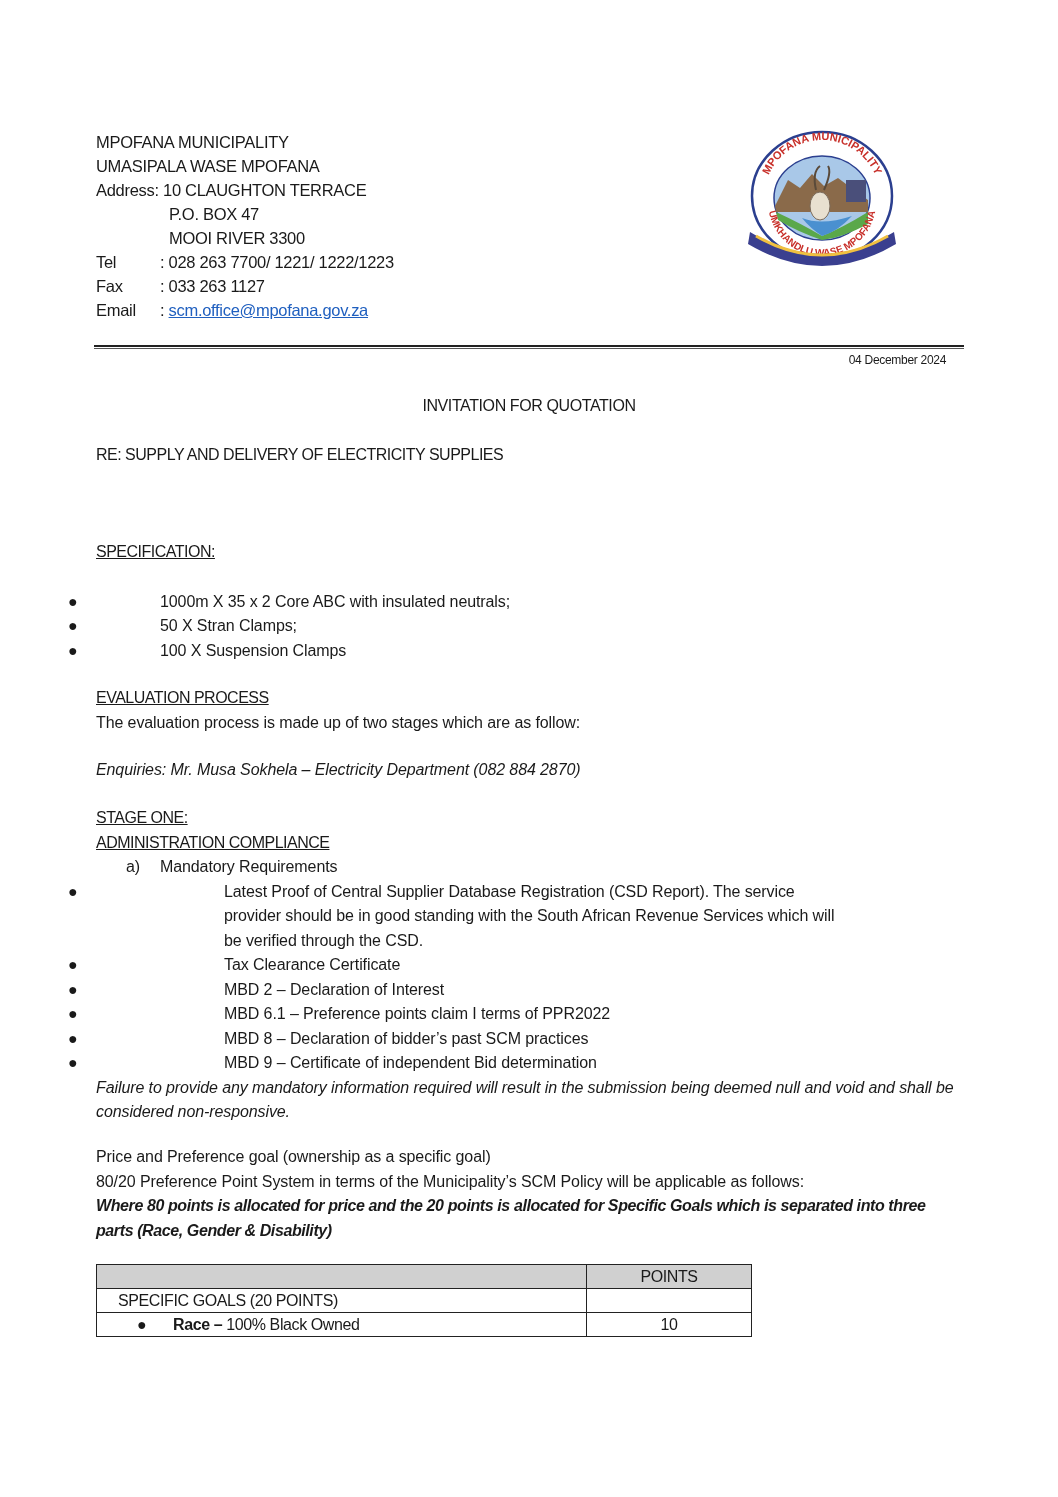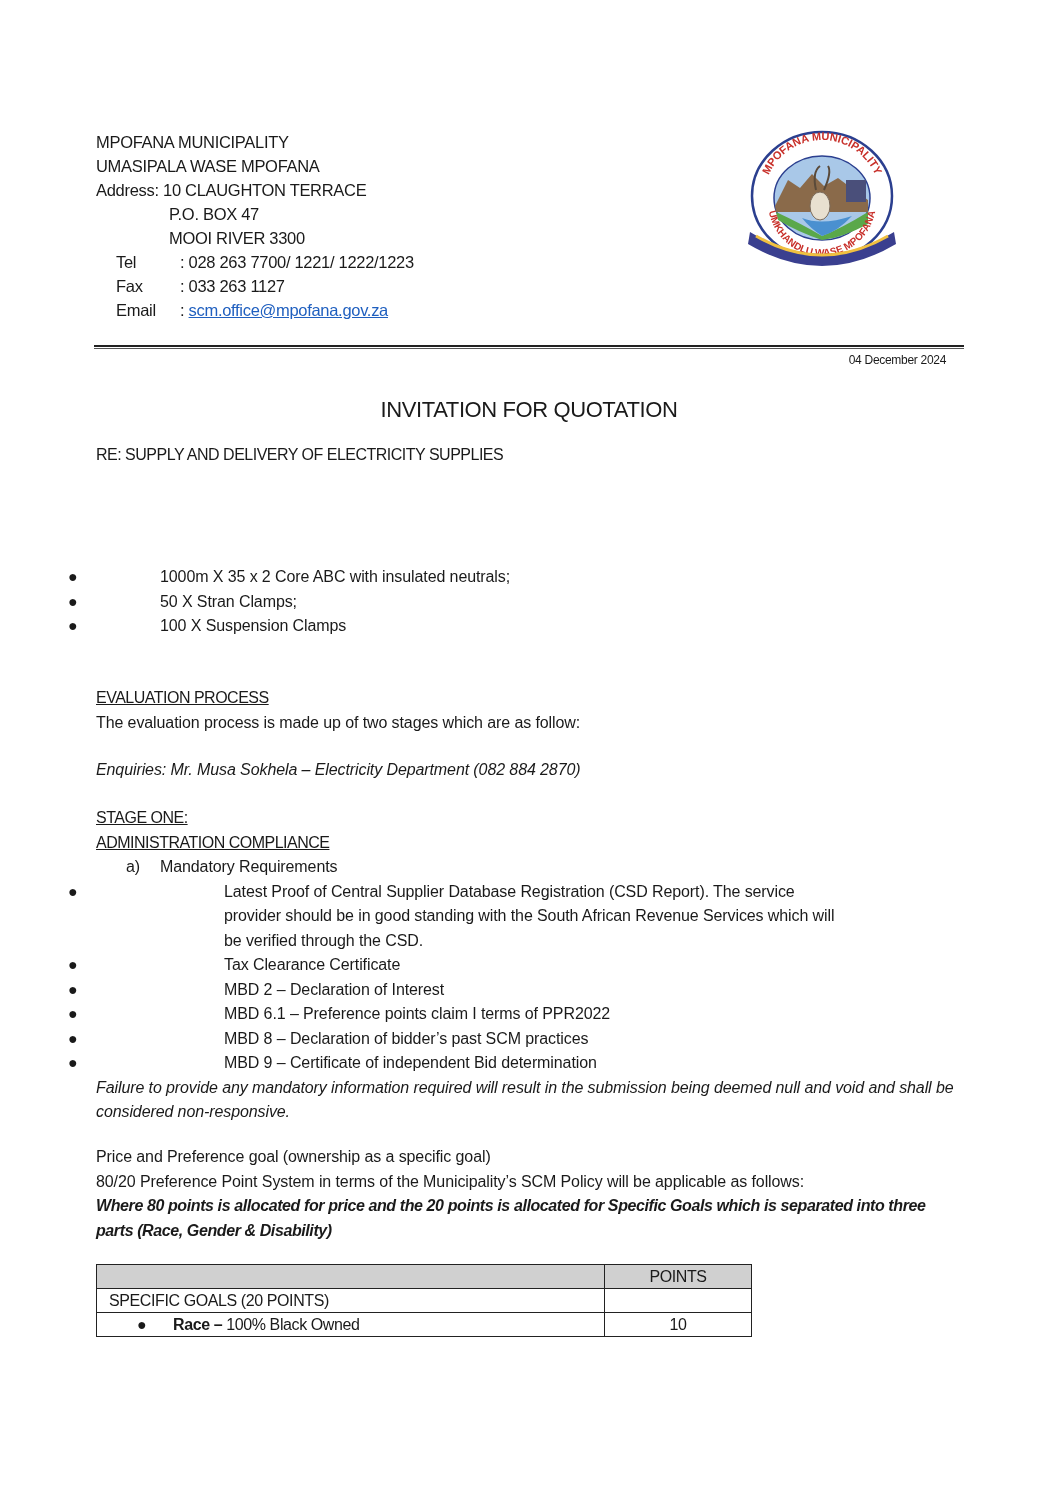--- a/index.html
+++ b/index.html
@@ -1,41 +1,41 @@
 <!DOCTYPE html>
 <html><head>
 <meta charset="utf-8">
 <style>
   html, body { margin: 0; padding: 0; background: #ffffff; }
   body { width: 1058px; height: 1497px; position: relative; overflow: hidden;
          font-family: "Liberation Sans", sans-serif; color: #1a1a1a; }
   .abs { position: absolute; }
   .hdr { left: 96px; top: 130px; font-size: 16.5px; line-height: 24px; letter-spacing: -0.3px; }
   .hdr .row { height: 24px; white-space: nowrap; }
-  .hdr .lbl { display: inline-block; width: 64px; margin-left: 20px; }
+  .hdr .lbl { display: inline-block; width: 64px; }
   .hdr .indent { padding-left: 73px; }
   .hdr a { color: #1f5fbf; text-decoration: underline; }
   .logo { left: 742px; top: 128px; width: 160px; height: 140px; }
   .rule { left: 94px; top: 345px; width: 870px; height: 4px; border-top: 2px solid #222; border-bottom: 1px solid #555; box-sizing: border-box; }
   .date { right: 112px; top: 349px; font-size: 12px; line-height: 22px; letter-spacing: -0.3px; }
-  .title { left: 0; width: 1058px; top: 397px; text-align: center; font-size: 22px; letter-spacing: -0.4px; }
+  .title { left: 0; width: 1058px; top: 397px; text-align: center; font-size: 16px; letter-spacing: -0.4px; }
   .body { left: 96px; width: 870px; font-size: 16px; line-height: 24.5px; letter-spacing: -0.1px; }
   .u { text-decoration: underline; }
   .it { font-style: italic; }
   .b { font-weight: bold; }
   .hd { letter-spacing: -0.5px; }
   ul.bul { list-style: none; margin: 0; padding: 0; }
   ul.bul li { position: relative; }
   ul.bul li .dot { position: absolute; left: -28px; top: 0; }
   .spec li { padding-left: 64px; }
   .spec li .dot { left: 34px; }
   .req li { padding-left: 128px; }
   .req li .dot { left: 98px; }
   table.pts { position: absolute; left: 96px; top: 1264px; width: 656px; border-collapse: collapse; font-size: 16px; }
-  table.pts td { border: 1.5px solid #222; height: 23px; padding: 0 12px; letter-spacing: -0.4px; }
+  table.pts td { border: 1.5px solid #222; height: 23px; padding: 0 21px; letter-spacing: -0.4px; }
   table.pts tr.head td { background: #d0d0d0; }
   table.pts td.c2 { width: 122px; text-align: center; }
 </style>
 </head>
 <body>
 
 <div class="abs hdr">
   <div class="row">MPOFANA MUNICIPALITY</div>
   <div class="row">UMASIPALA WASE MPOFANA</div>
   <div class="row">
@@ -78,20 +78,21 @@
 
 <div class="abs rule"></div>
 <div class="abs date">04 December 2024</div>
 <div class="abs title">INVITATION FOR QUOTATION</div>
 
 <div class="abs body" style="top:443px">
   <div class="hd">RE: SUPPLY AND DELIVERY OF ELECTRICITY SUPPLIES</div>
 </div>
 
 <div class="abs body" style="top:540px">
+  <div class="u hd">SPECIFICATION:</div>
   <ul class="bul spec" style="margin-top:25px">
     <li><span class="dot">●</span><span>1000m X 35 x 2 Core ABC with insulated neutrals;</span></li>
     <li><span class="dot">●</span><span>50 X Stran Clamps;</span></li>
     <li><span class="dot">●</span><span>100 X Suspension Clamps</span></li>
   </ul>
 </div>
 
 <div class="abs body" style="top:686px">
   <div class="u hd">EVALUATION PROCESS</div>
   <div>The evaluation process is made up of two stages which are as follow:</div>

